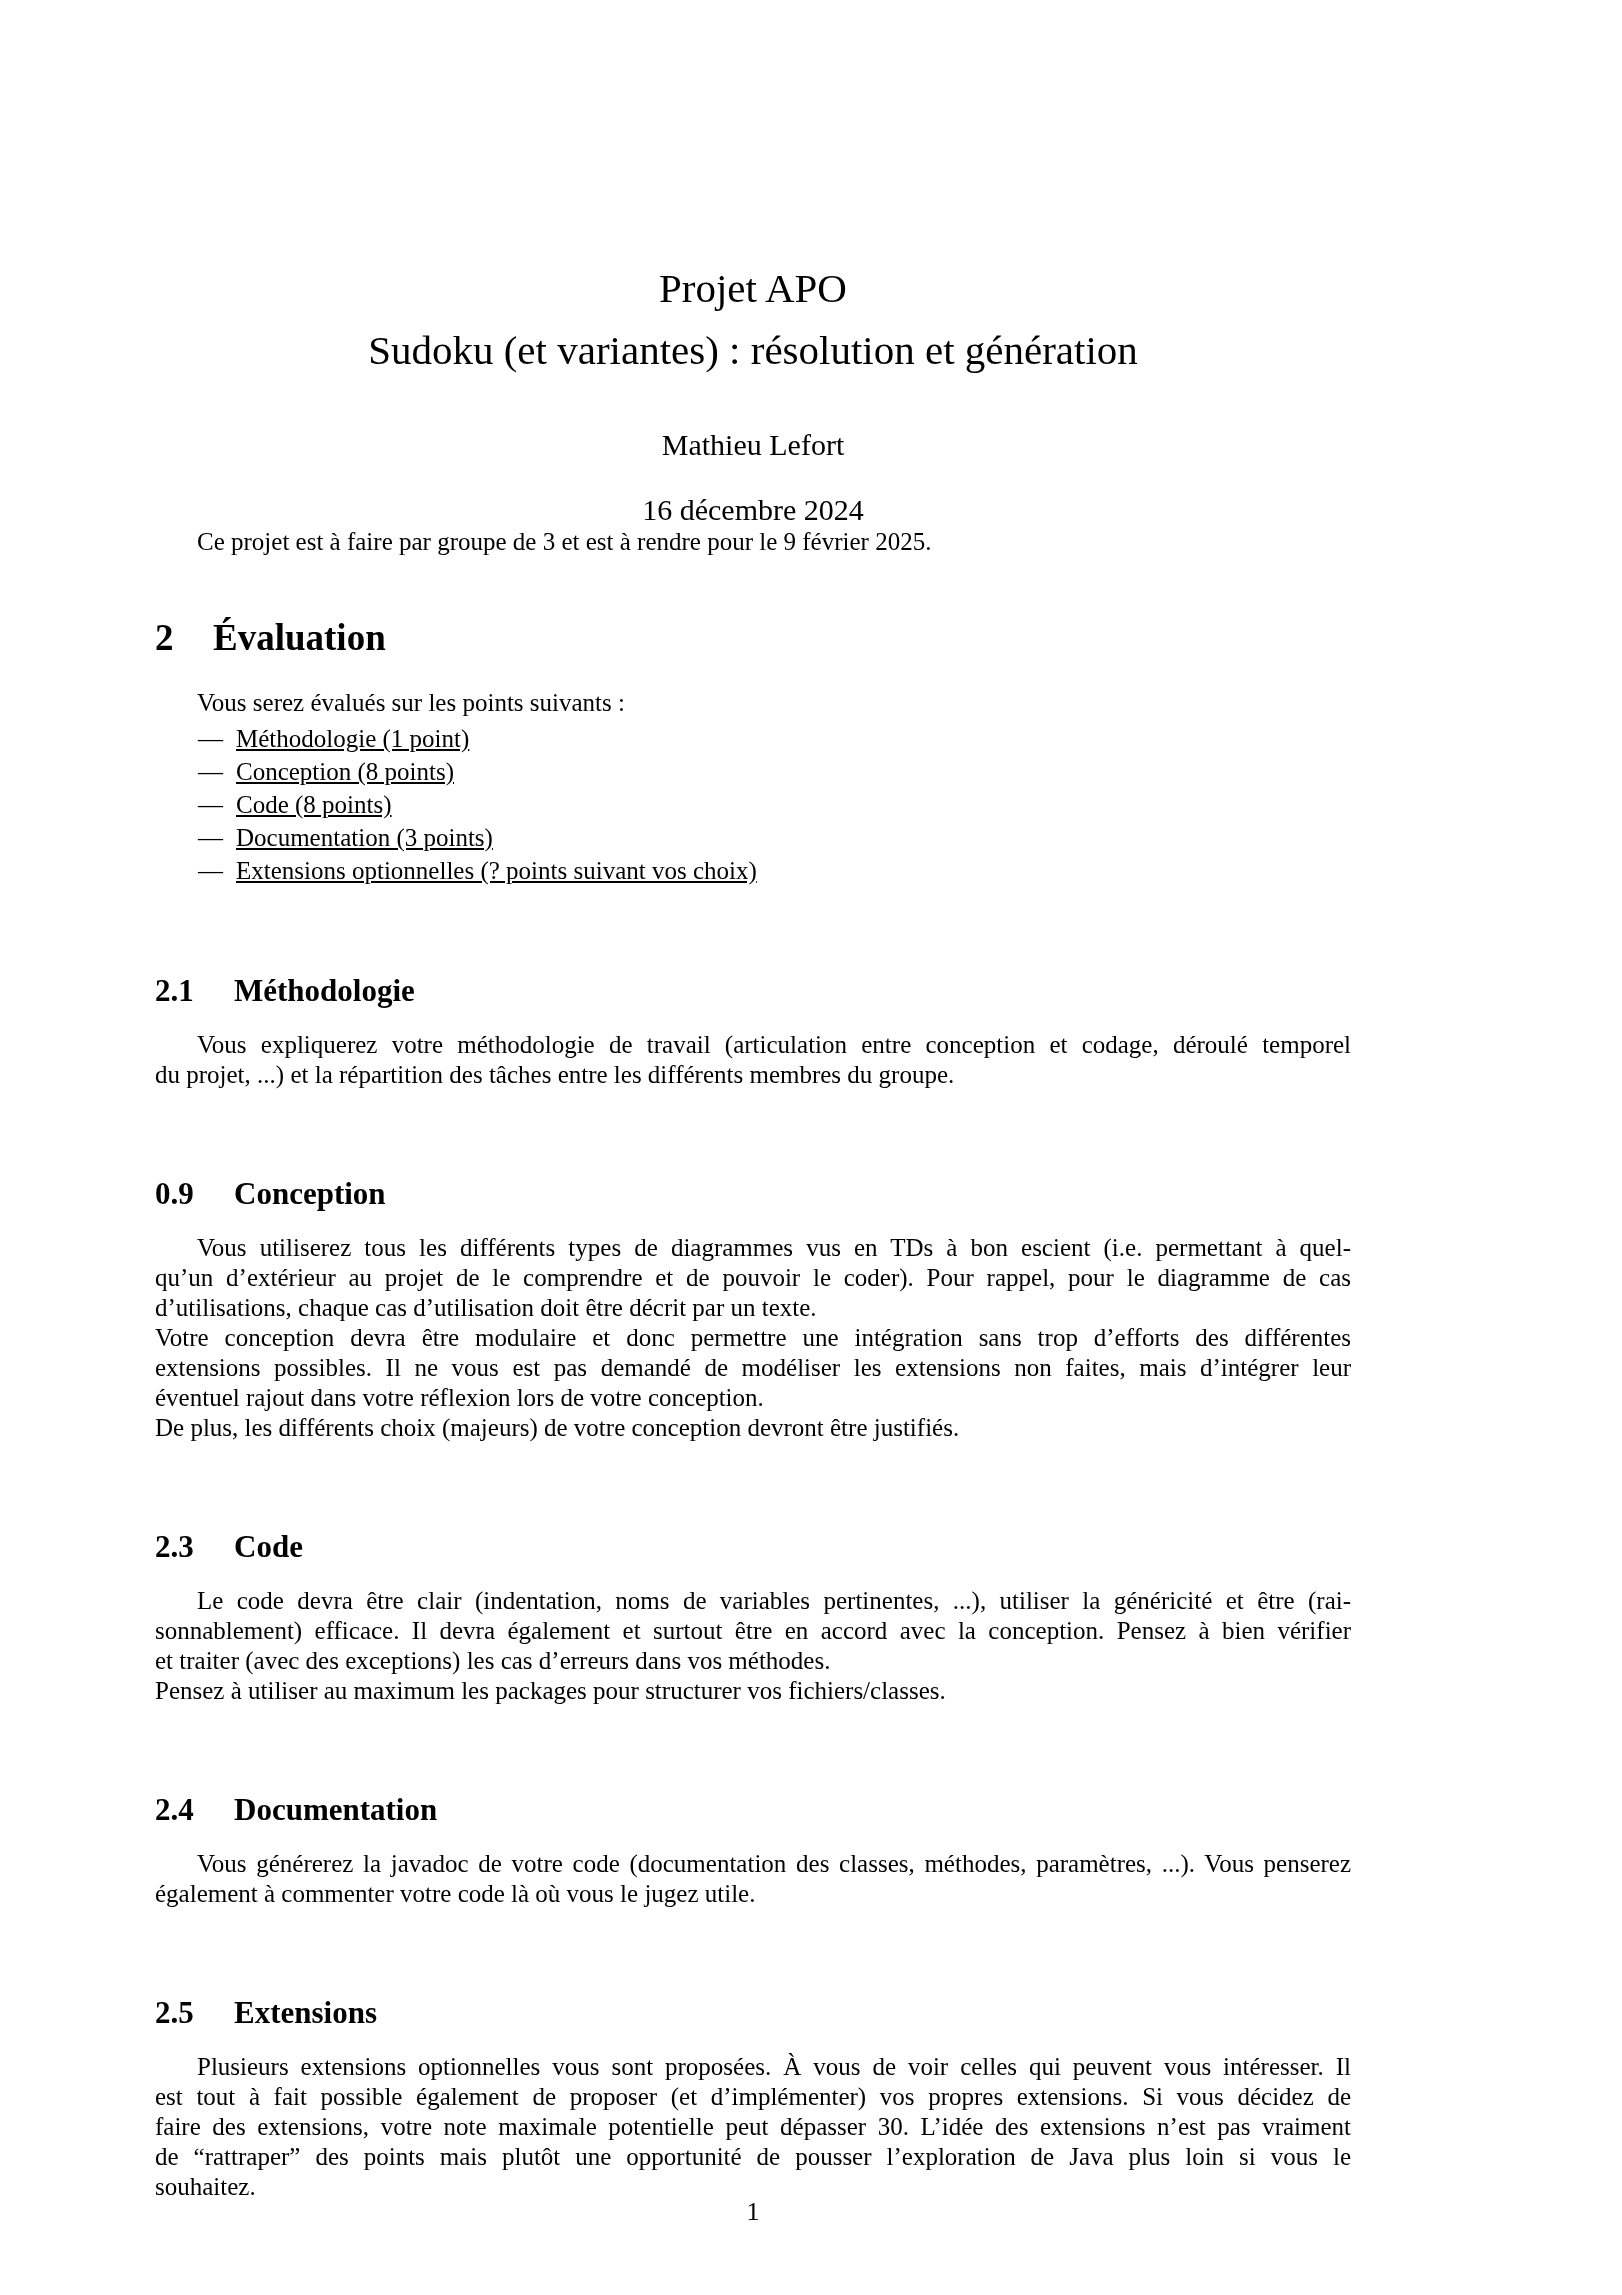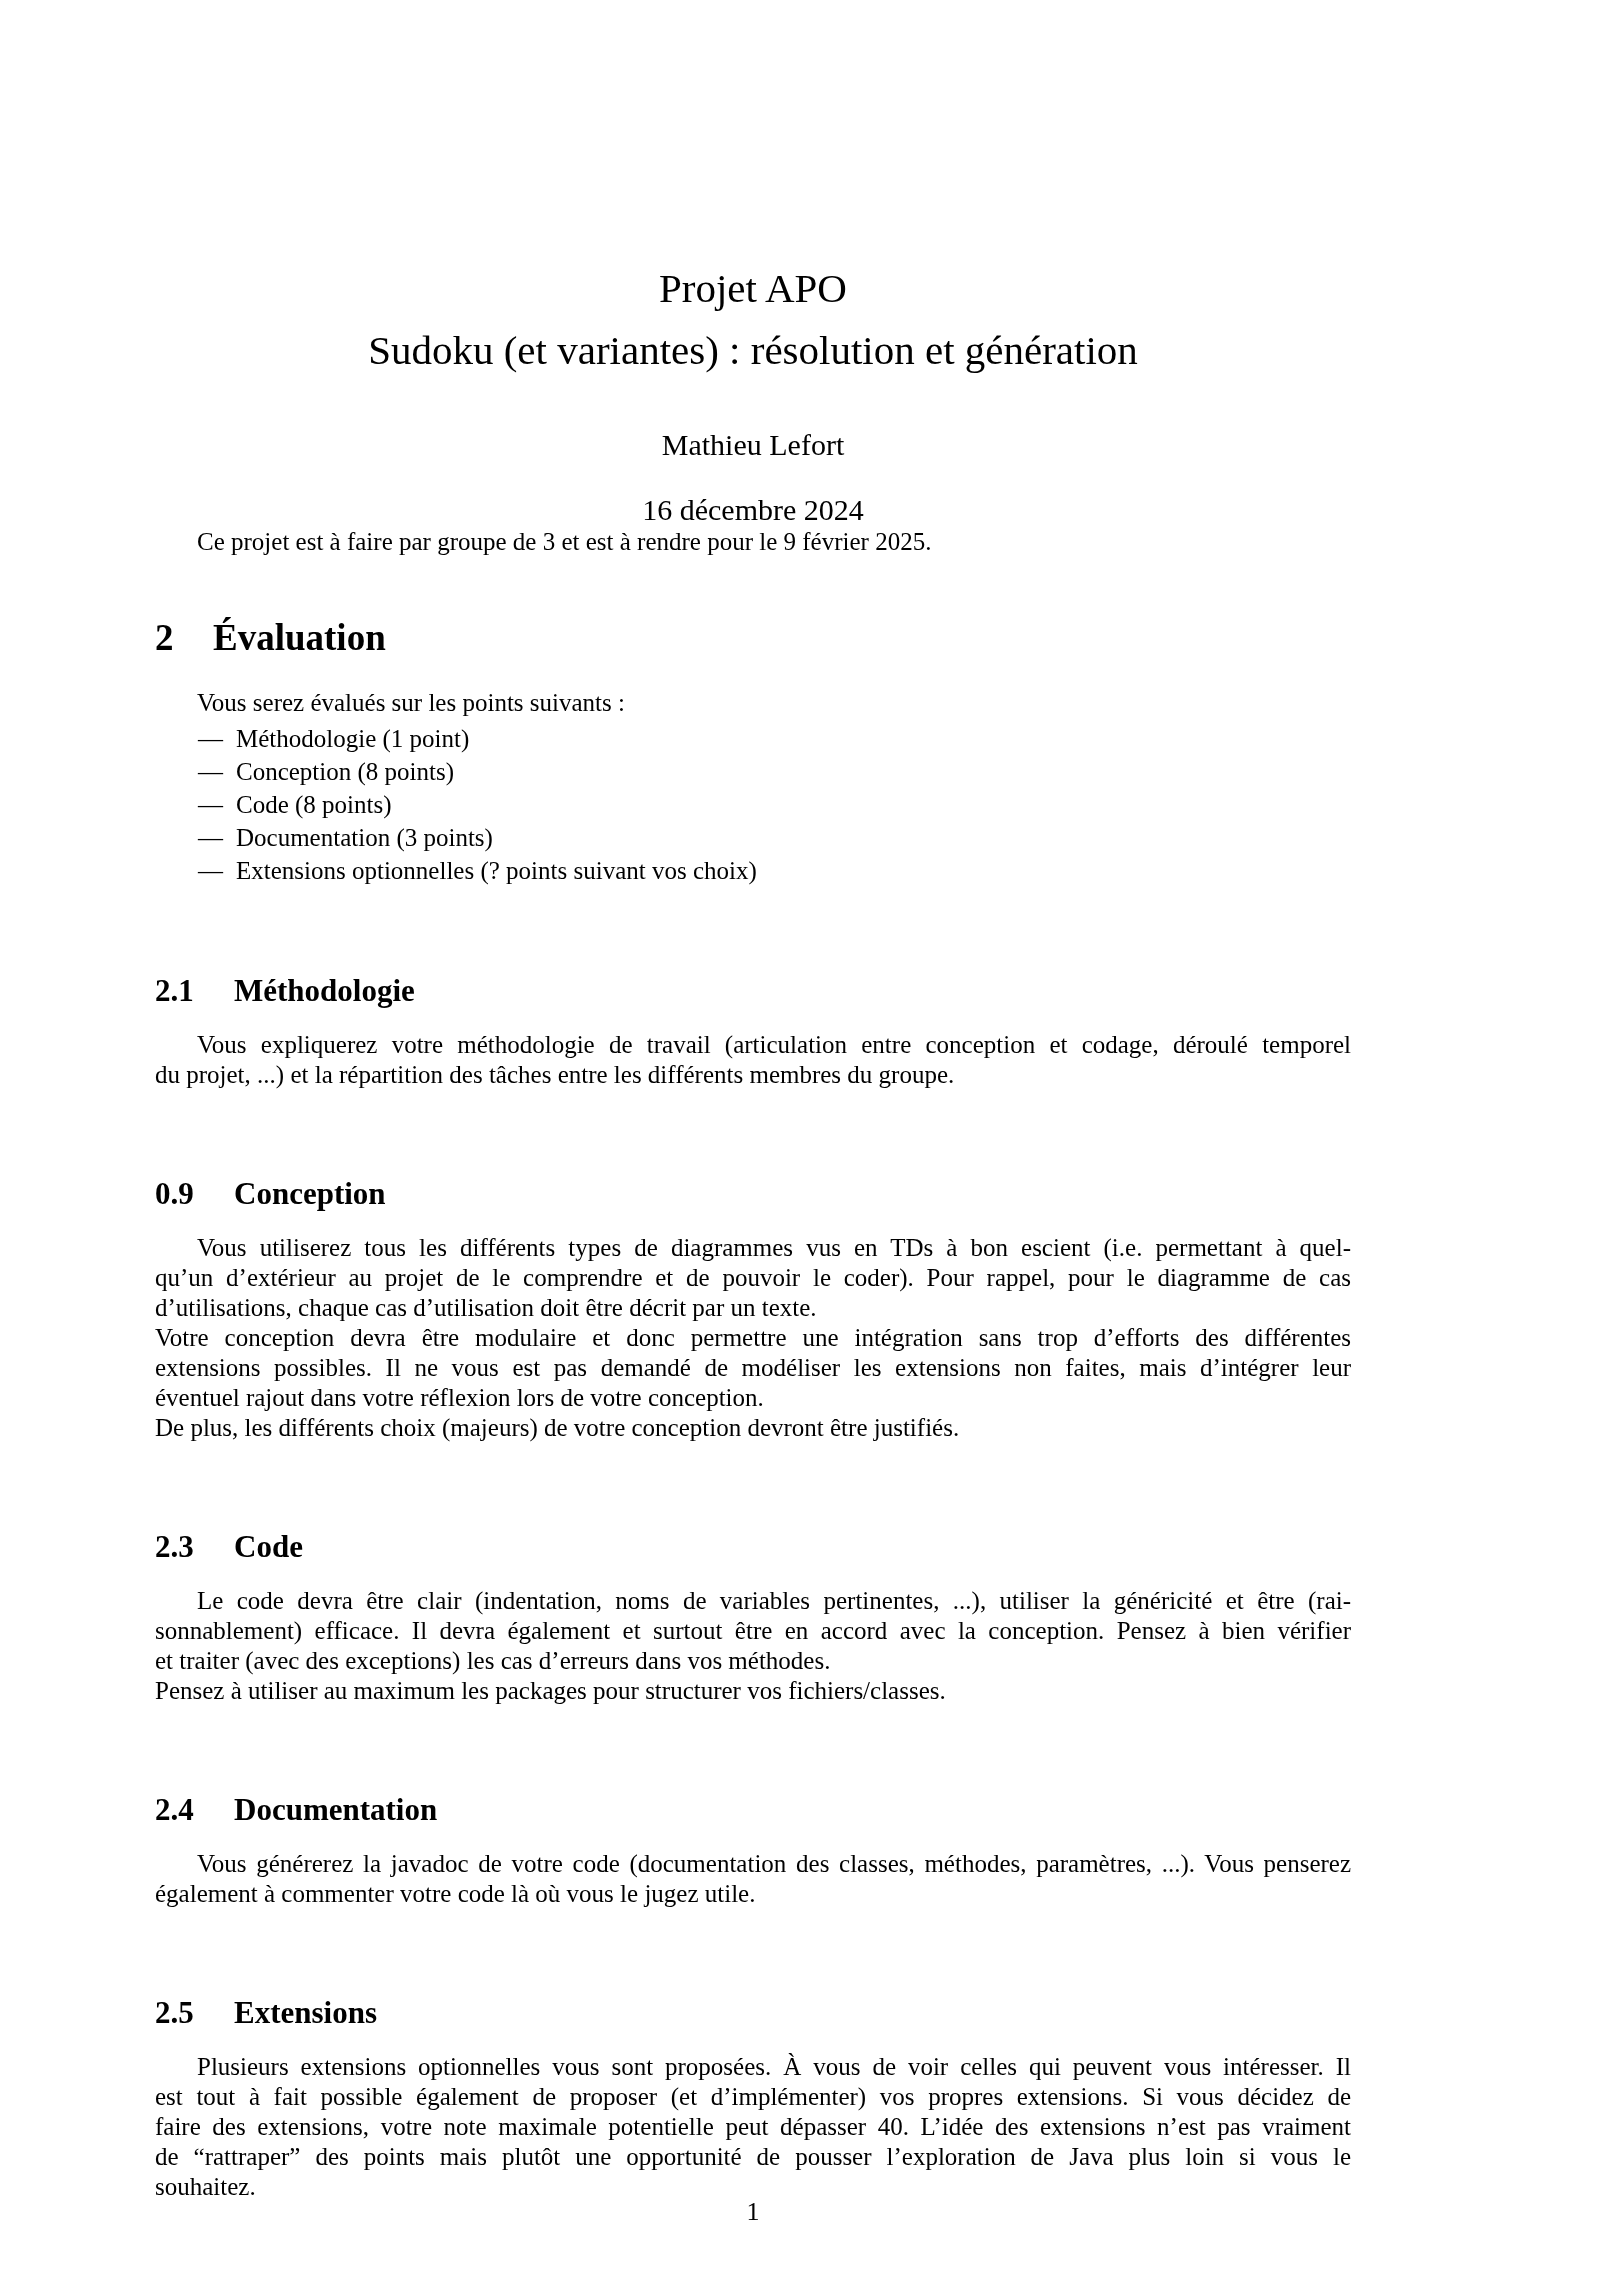--- a/index.html
+++ b/index.html
@@ -22,21 +22,21 @@
   .subsec-heading { font-size: 31px; line-height: 35px; font-weight: bold; margin: 38px 0 22px 0; }
   .sec-heading .sec-num { display: inline-block; min-width: 58px; }
   .subsec-heading .sec-num { display: inline-block; min-width: 79px; margin-top: 48px; }
 
   .para { font-size: 25px; line-height: 30px; }
   .line { text-align: justify; text-align-last: justify; }
   .line.last { text-align-last: left; }
   .line.indent { text-indent: 42px; }
 
   .list { margin-top: 3.9px; font-size: 25px; line-height: 33px; }
-  .list-item { padding-left: 43px; }
+  .list-item { padding-left: 43px; text-decoration: underline; }
   .dash { display: inline-block; width: 38px; }
 
   .page-number {
     position: absolute;
     top: 2197px;
     left: 0;
     width: 100%;
     text-align: center;
     font-size: 26px;
     line-height: 30px;
@@ -98,21 +98,21 @@
       </div>
       <div class="subsec-heading"><span class="sec-num">2.4</span><span>Documentation</span></div>
       <div class="para">
         <div class="line indent">Vous générerez la javadoc de votre code (documentation des classes, méthodes, paramètres, ...). Vous penserez</div>
         <div class="line last">également à commenter votre code là où vous le jugez utile.</div>
       </div>
       <div class="subsec-heading"><span class="sec-num">2.5</span><span>Extensions</span></div>
       <div class="para">
         <div class="line indent">Plusieurs extensions optionnelles vous sont proposées. À vous de voir celles qui peuvent vous intéresser. Il</div>
         <div class="line">est tout à fait possible également de proposer (et d’implémenter) vos propres extensions. Si vous décidez de</div>
-        <div class="line">faire des extensions, votre note maximale potentielle peut dépasser 40. L’idée des extensions n’est pas vraiment</div>
+        <div class="line">faire des extensions, votre note maximale potentielle peut dépasser 30. L’idée des extensions n’est pas vraiment</div>
         <div class="line">de “rattraper” des points mais plutôt une opportunité de pousser l’exploration de Java plus loin si vous le</div>
         <div class="line last">souhaitez.</div>
       </div>
     </div>
 
   <div class="page-number">1</div>
 </div>
 
 
 </body></html>

